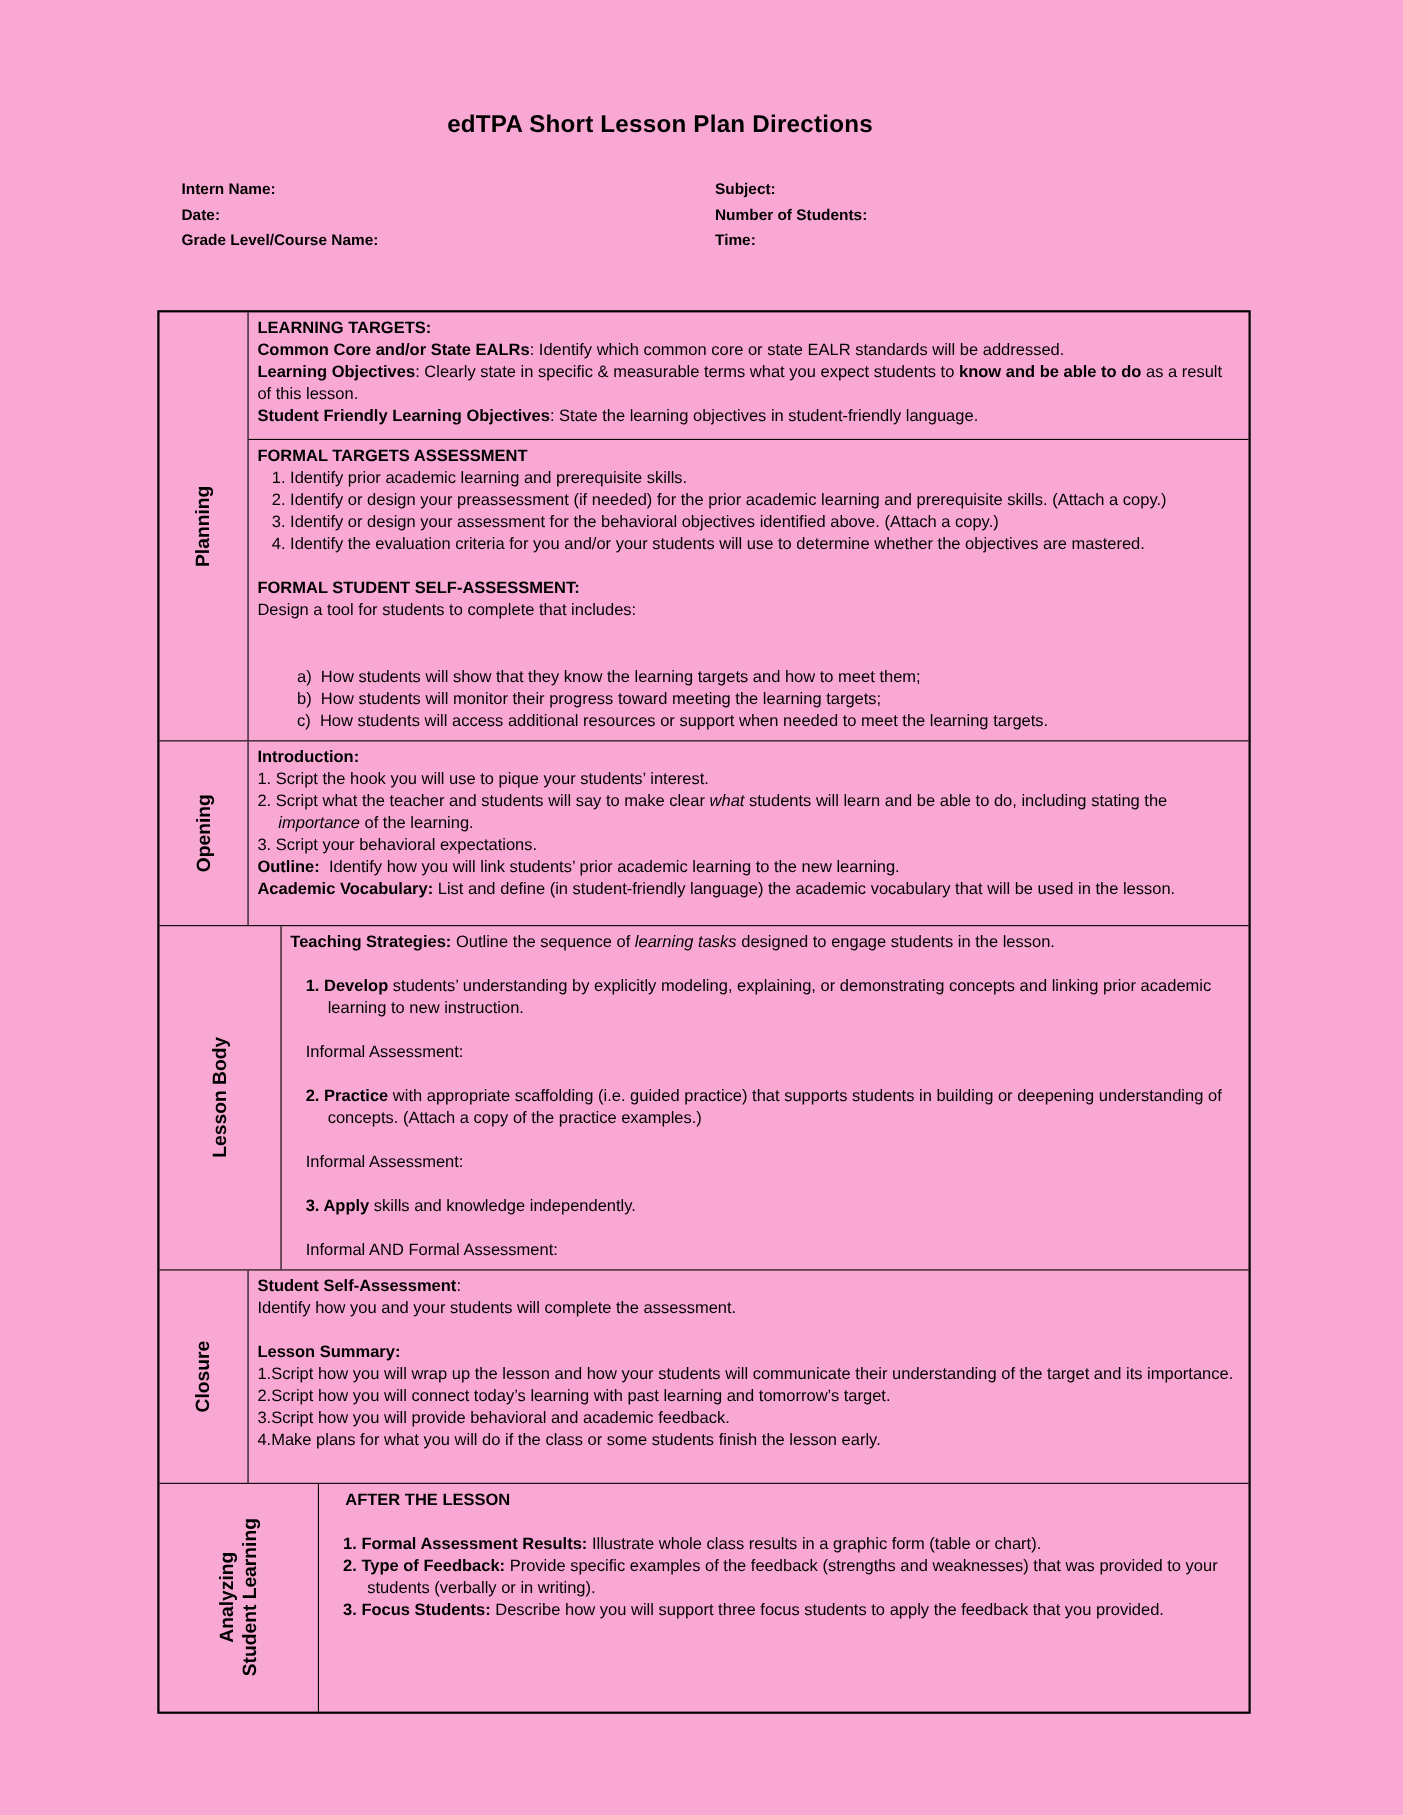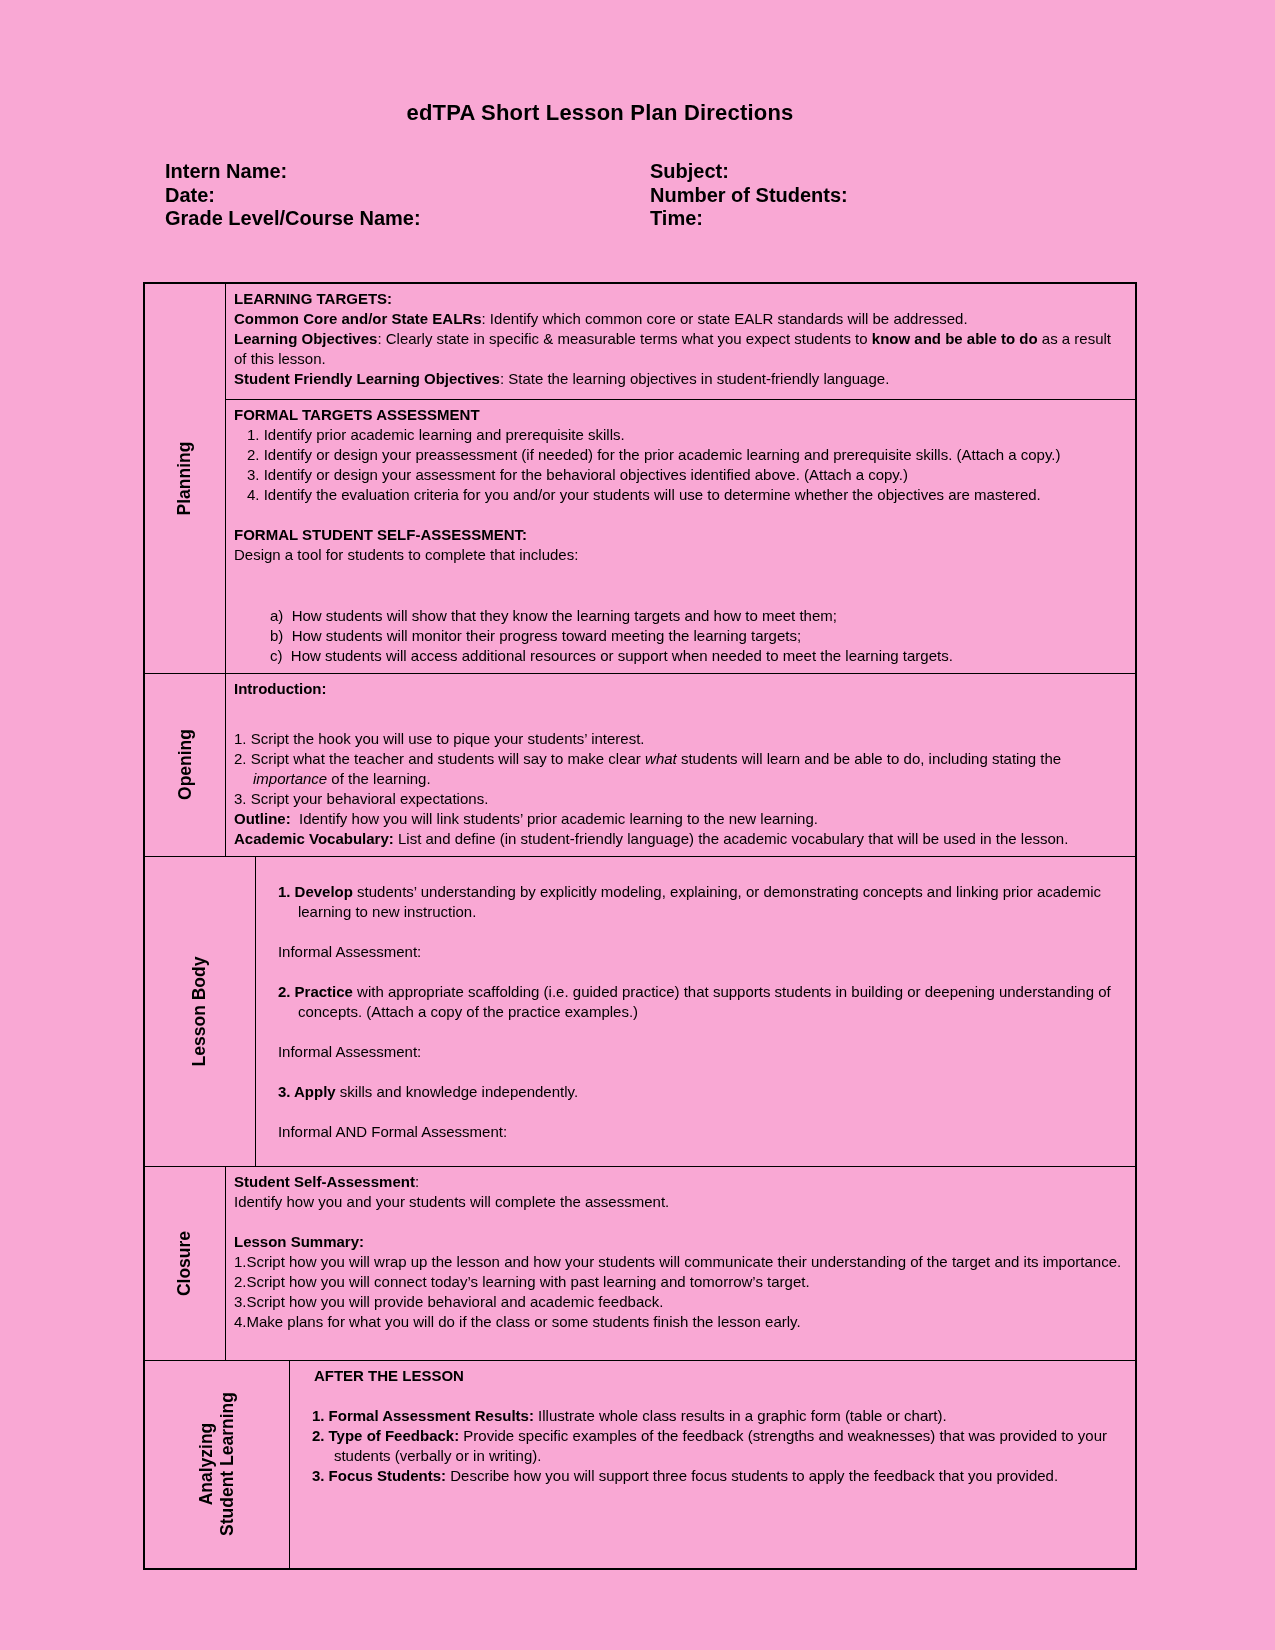--- a/index.html
+++ b/index.html
@@ -9,21 +9,21 @@
     margin:0 auto;overflow:hidden;
   }
   .content{position:absolute;left:143px;top:0;width:994px;}
   .title{
     margin-top:100px;text-align:center;transform:translateX(-40px);
     font-size:22px;font-weight:bold;letter-spacing:.2px;
   }
   .hdr{display:flex;padding-left:22px;margin-top:34px;}
   .hcol-left{width:485px;}
   .hcol-right{flex:1;}
-  .hlabel{font-size:20px;font-weight:bold;line-height:23.5px;white-space:pre;}
+  .hlabel{font-size:14px;font-weight:bold;line-height:23.5px;white-space:pre;}
   .doc-table{
     margin-top:51px;border:2px solid #000;
     font-size:15px;line-height:20px;
   }
   .trow{display:flex;}
   .trow + .trow{border-top:1.5px solid #000;}
   .tlabel{
     flex:0 0 80px;border-right:1.5px solid #000;
     display:flex;align-items:center;justify-content:center;overflow:visible;
   }
@@ -91,34 +91,35 @@
             </div>
           </div>
         </div>
         <div class="trow row-opening">
           <div class="tlabel">
             <div class="rot">Opening</div>
           </div>
           <div class="tcells">
             <div class="tcell c0">
               <div class="ln"><span class="b">Introduction:</span></div>
-              <div class="ln" style="padding-left: 19px; text-indent: -19px; margin-top: 30px;"><span>1. Script the hook you will use to pique your students’ interest.</span></div>
+              <div class="ln" style="padding-left: 19px; text-indent: -19px;"><span>1. Script the hook you will use to pique your students’ interest.</span></div>
               <div class="ln" style="padding-left: 19px; text-indent: -19px;"><span>2. Script what the teacher and students will say to make clear </span><span class="i">what</span><span> students will learn and be able to do, including stating the </span><span class="i">importance</span><span> of the learning.</span></div>
               <div class="ln" style="padding-left: 19px; text-indent: -19px;"><span>3. Script your behavioral expectations.</span></div>
               <div class="ln"><span class="b">Outline:</span><span>  Identify how you will link students’ prior academic learning to the new learning.</span></div>
               <div class="ln"><span class="b">Academic Vocabulary:</span><span> List and define (in student-friendly language) the academic vocabulary that will be used in the lesson.</span></div>
             </div>
           </div>
         </div>
         <div class="trow row-lessonbody">
           <div class="tlabel">
             <div class="rot">Lesson Body</div>
           </div>
           <div class="tcells">
             <div class="tcell c0">
+              <div class="ln"><span class="b">Teaching Strategies:</span><span> Outline the sequence of </span><span class="i">learning tasks</span><span> designed to engage students in the lesson.</span></div>
               <div class="ln blank">&nbsp;</div>
               <div class="ln" style="padding-left: 34px; text-indent: -20px;"><span class="b">1. Develop</span><span> students’ understanding by explicitly modeling, explaining, or demonstrating concepts and linking prior academic learning to new instruction.</span></div>
               <div class="ln blank">&nbsp;</div>
               <div class="ln" style="padding-left: 14px;"><span>Informal Assessment:</span></div>
               <div class="ln blank">&nbsp;</div>
               <div class="ln" style="padding-left: 34px; text-indent: -20px;"><span class="b">2. Practice</span><span> with appropriate scaffolding (i.e. guided practice) that supports students in building or deepening understanding of concepts. (Attach a copy of the practice examples.)</span></div>
               <div class="ln blank">&nbsp;</div>
               <div class="ln" style="padding-left: 14px;"><span>Informal Assessment:</span></div>
               <div class="ln blank">&nbsp;</div>
               <div class="ln" style="padding-left: 34px; text-indent: -20px;"><span class="b">3. Apply</span><span> skills and knowledge independently.</span></div>

